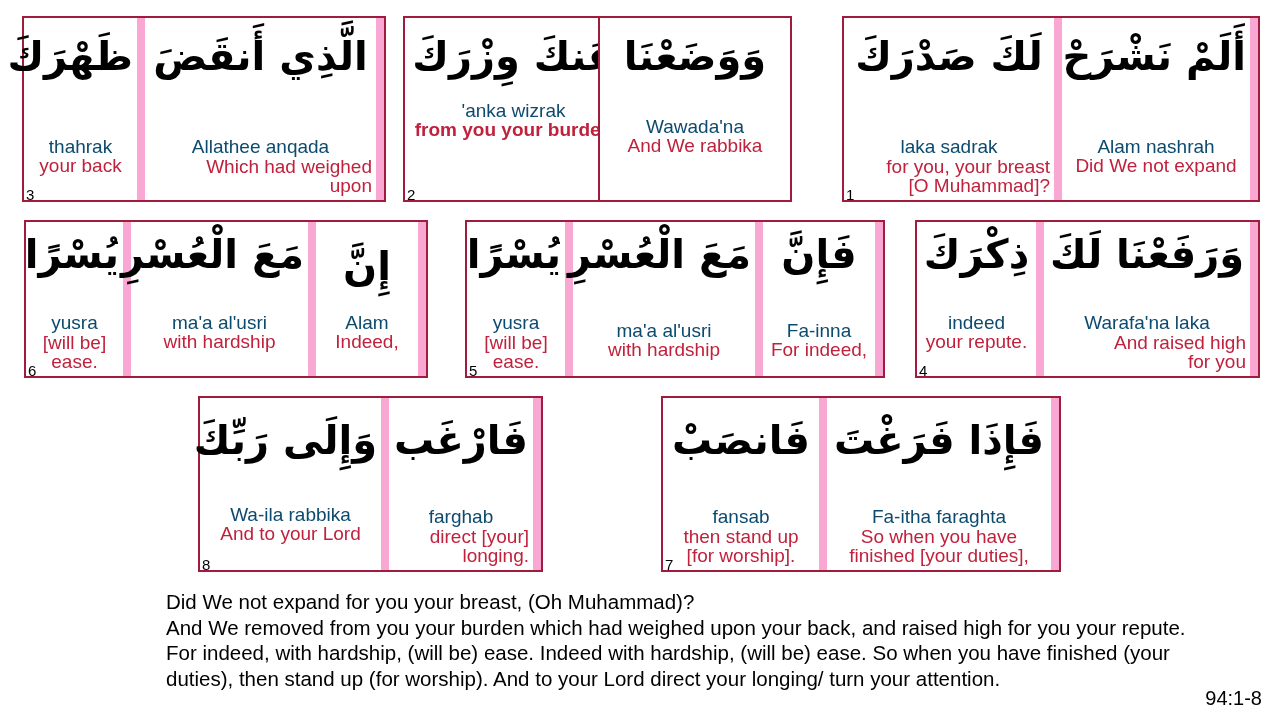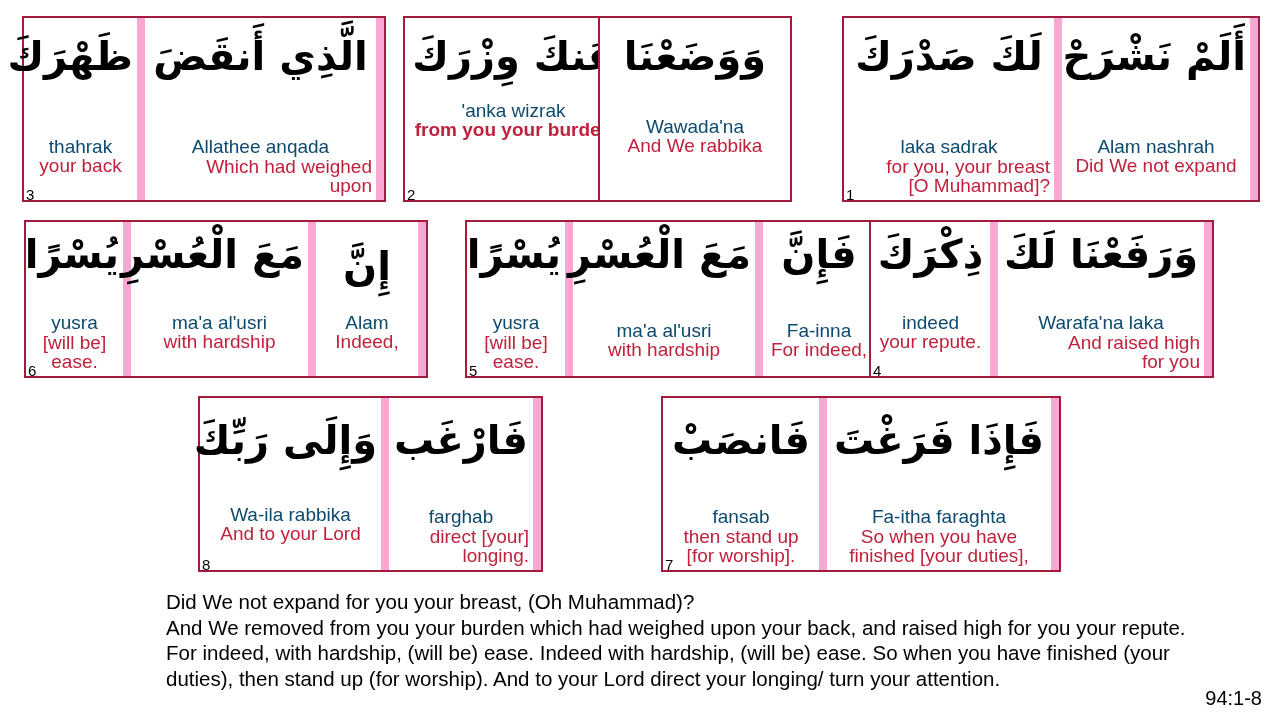--- a/index.html
+++ b/index.html
@@ -200,21 +200,21 @@
   </div>
   <div class="word-cell" style="width:120px;">
     <div class="arabic" style="font-size:40px; margin-top:8px;">فَإِنَّ</div>
     <div class="grow"></div>
     <div class="translit">Fa-inna</div>
     <div class="meaning c" style="margin-bottom:14px;">For indeed,</div>
   </div>
   <div class="verse-number">5</div>
 </div>
 
-<div class="verse-group" style="left:869px; top:220px; width:345px; height:158px;">
+<div class="verse-group" style="left:915px; top:220px; width:345px; height:158px;">
   <div class="word-cell" style="width:127px;">
     <div class="arabic" style="font-size:40px; margin-top:8px;">ذِكْرَكَ</div>
     <div class="grow"></div>
     <div class="translit">indeed</div>
     <div class="meaning c" style="margin-bottom:22px;">your repute.</div>
   </div>
   <div class="word-cell" style="width:214px;">
     <div class="arabic" style="font-size:40px; margin-top:8px;">وَرَفَعْنَا لَكَ</div>
     <div class="grow"></div>
     <div class="translit">Warafa'na laka</div>

